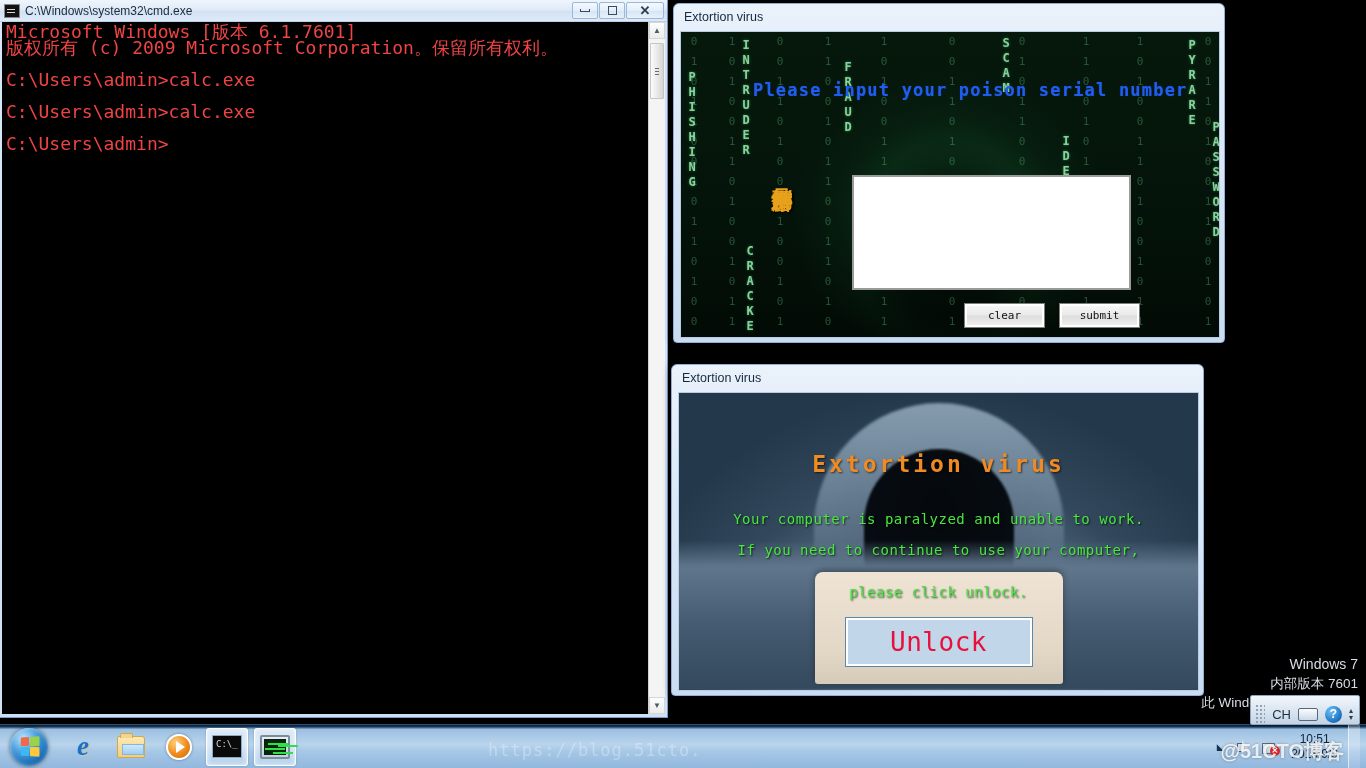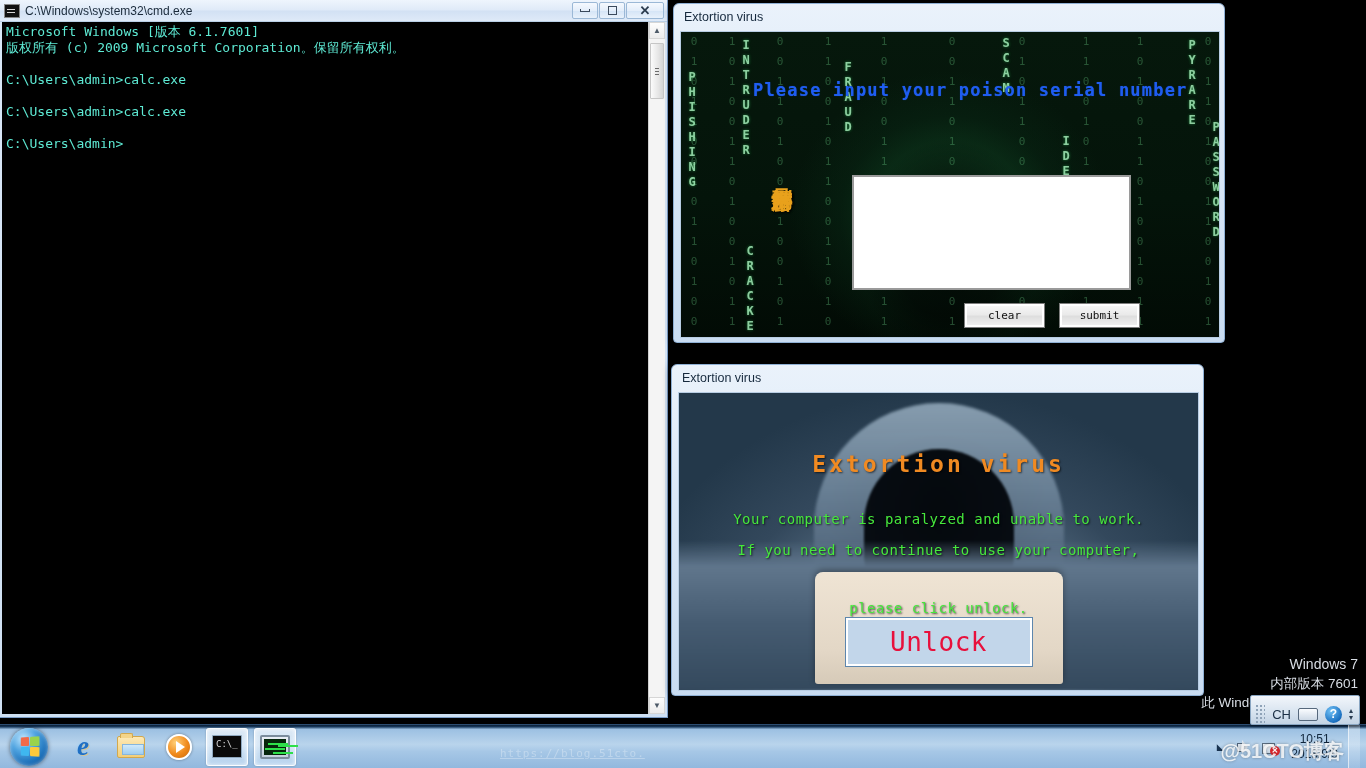--- a/index.html
+++ b/index.html
@@ -59,23 +59,23 @@
   .glyph-min { display:block; width:10px; height:3px; border:1px solid #3b4a5c; border-top:none; }
   .glyph-max { display:block; width:9px; height:9px; border:1.5px solid #3b4a5c; }
   .glyph-close { font-size:13px; font-weight:bold; line-height:1; color:#2b3b4d; }
 
   #cmd-console {
     position: absolute; left: 2px; top: 22px; right: 2px; bottom: 3px;
     background: #000; display: flex;
   }
   #cmd-text {
     flex: 1 1 auto; padding: 2px 4px 6px 4px;
-    color: #5eead4;
+    color: #ef4444;
     font-family: "DejaVu Sans Mono", "Liberation Mono", monospace;
-    font-size: 13px; line-height: 16px; white-space: pre;
+    font-size: 18px; line-height: 16px; white-space: pre;
     overflow: hidden;
   }
   #cmd-scrollbar {
     flex: 0 0 17px; width: 17px;
     background: #f0f0f0; border-left: 1px solid #cfcfcf;
     display: flex; flex-direction: column; position: relative;
   }
   .sb-arrow {
     height: 17px; background: linear-gradient(to bottom,#fdfdfd,#ececec);
     border: 1px solid #d6d6d6; display: flex; align-items: center; justify-content: center;
@@ -218,44 +218,44 @@
     text-shadow: 1px 1px 2px rgba(0,0,0,.6);
   }
   .lock-msg {
     position: absolute; left: 0; right: 0; text-align: center;
     color: #46e83c; font-family: "DejaVu Sans Mono", monospace;
     font-size: 14px; letter-spacing: .5px;
     text-shadow: 1px 1px 2px rgba(0,0,0,.75);
   }
   #lock-msg-1 { top: 118px; }
   #lock-msg-2 { top: 149px; }
-  #lock-msg-3 { top: 207px; }
+  #lock-msg-3 { top: 191px; }
   #unlock-button {
     position: absolute; left: 50%; top: 225px; transform: translateX(-50%);
     width: 186px; height: 48px;
     background: #c2d6ea;
     border: 2px solid #ffffff;
     outline: 1px solid #5d86ad;
     display: flex; align-items: center; justify-content: center;
     color: #e8103c; font-family: "DejaVu Sans Mono", monospace;
     font-size: 26px; letter-spacing: .5px;
     cursor: pointer;
   }
 
   
   #taskbar {
     position: absolute; left: 0; bottom: 0; width: 1366px; height: 44px;
     background: linear-gradient(to bottom, #0b1e33 0%, #16375a 4%, #9cc0e2 10%, #b9d4ec 45%, #a6c7e6 62%, #92b8de 100%);
     border-top: 1px solid #2c4c70;
     display: flex; align-items: center;
   }
   #taskbar-watermark {
-    position: absolute; left: 500px; bottom: 8px;
+    position: absolute; left: 488px; bottom: 8px;
     color: rgba(255,255,255,.30); font-family: "DejaVu Sans Mono", monospace;
-    font-size: 11px; letter-spacing: 1px; pointer-events: none; white-space: nowrap; text-decoration: underline;
+    font-size: 17px; letter-spacing: 1px; pointer-events: none; white-space: nowrap;
   }
   #start-button {
     width: 54px; height: 42px; margin-left: 2px;
     display: flex; align-items: center; justify-content: center; cursor: pointer;
     flex: 0 0 auto;
   }
   #start-orb {
     width: 38px; height: 38px; border-radius: 50%;
     background: radial-gradient(circle at 35% 28%, #bfe6ff 0%, #4ea3e0 35%, #166ab5 70%, #0a3f75 100%);
     box-shadow: 0 0 4px rgba(0,0,0,.5), inset 0 0 4px rgba(255,255,255,.5);

